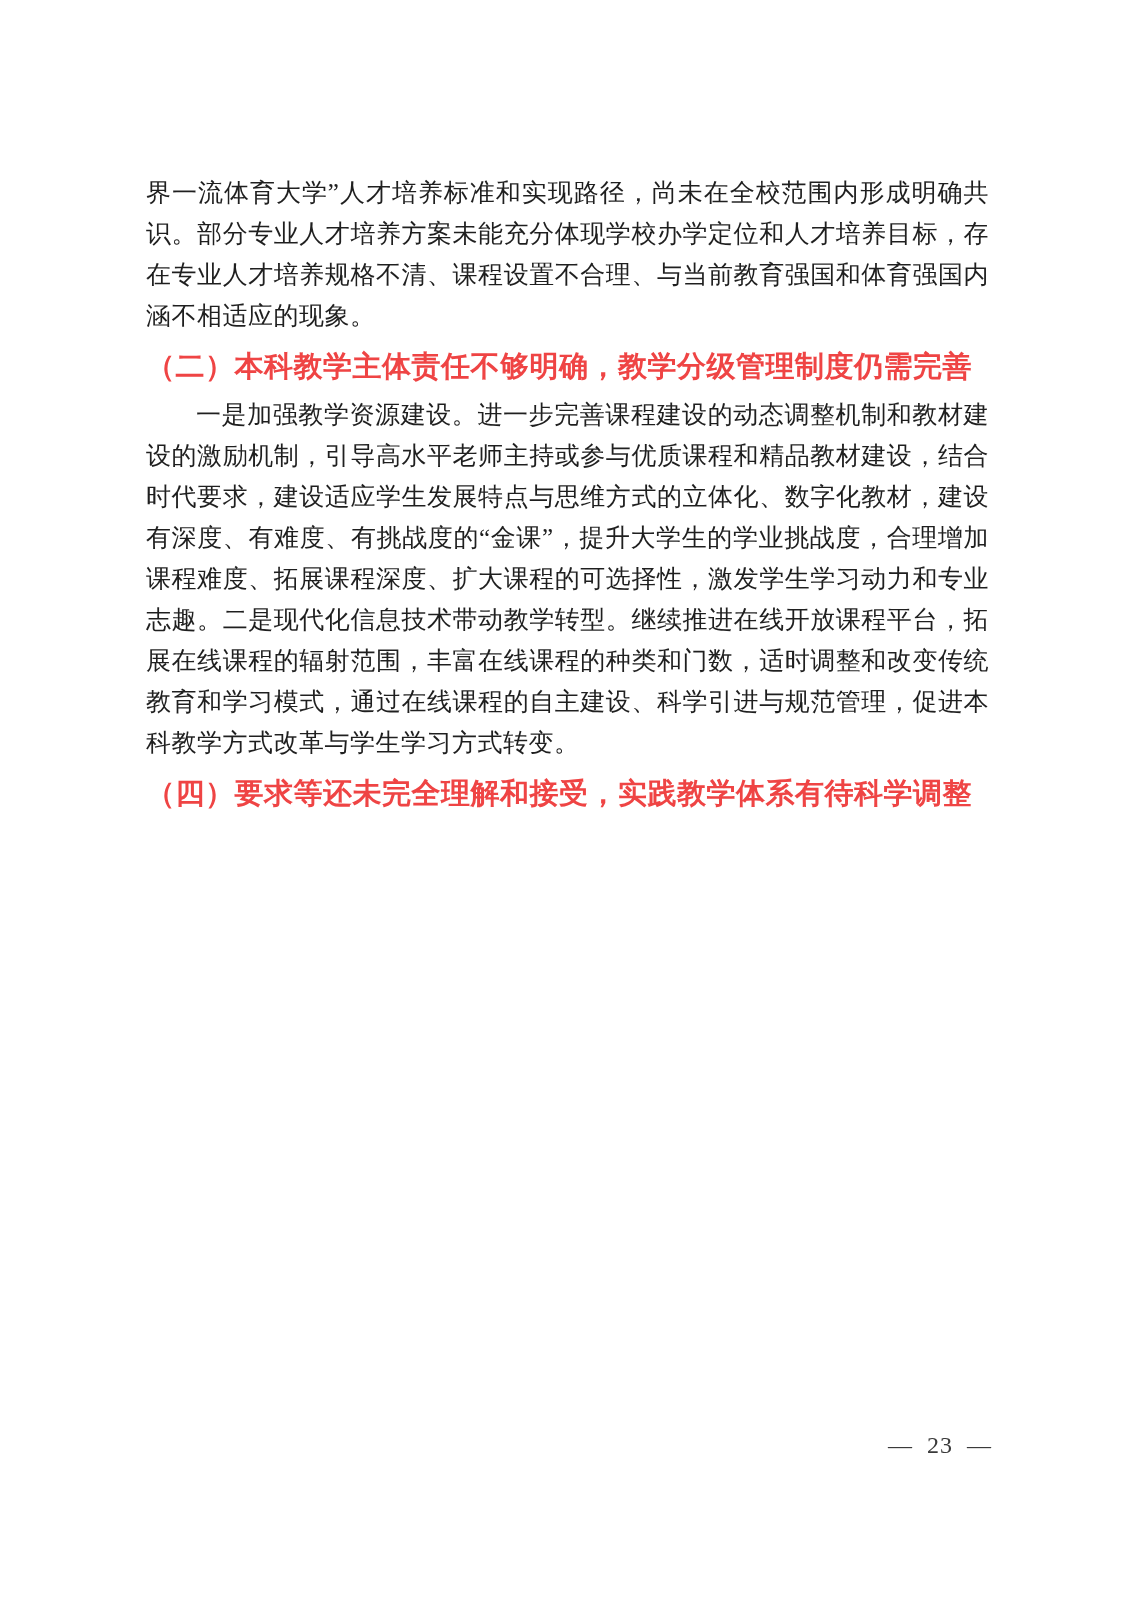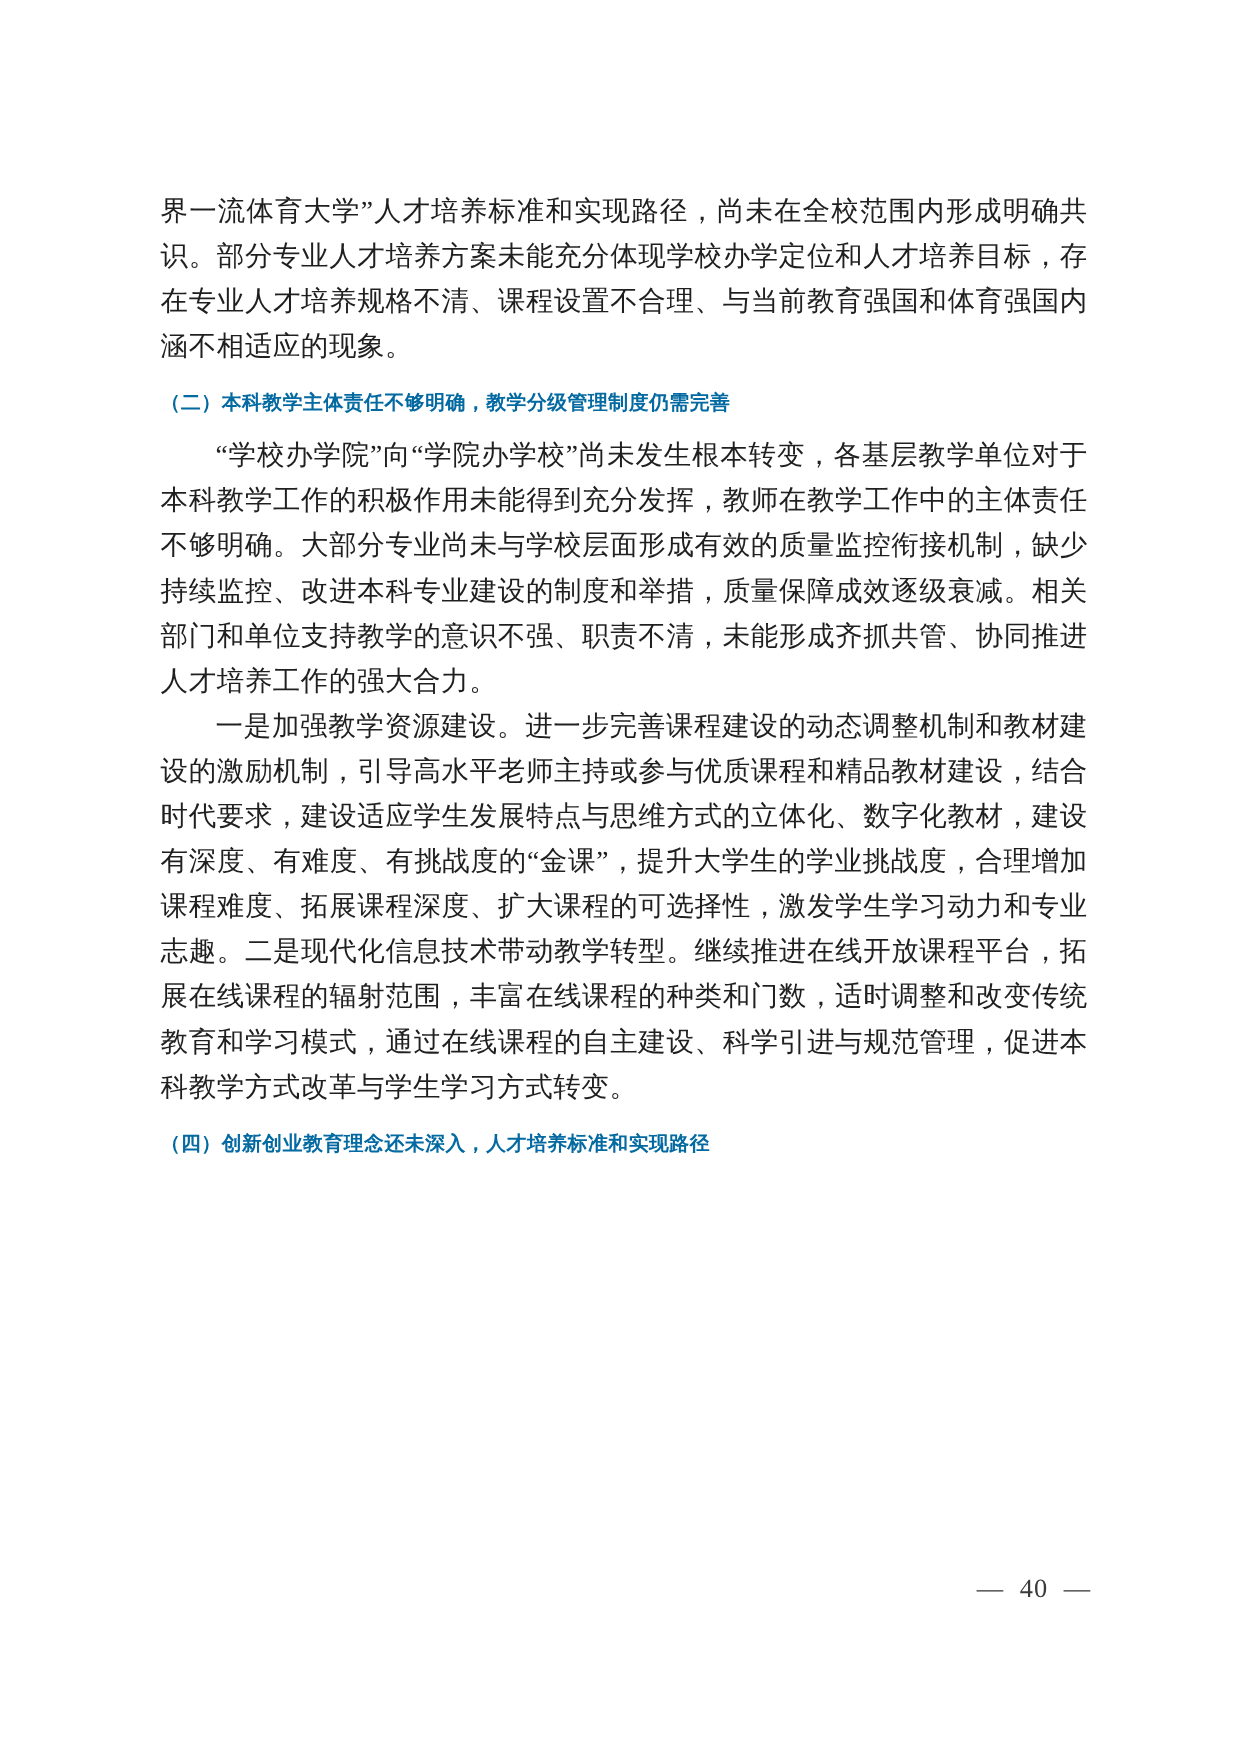--- a/index.html
+++ b/index.html
@@ -29,24 +29,24 @@
     text-justify: inter-ideograph;
     margin: 0;
     text-indent: 2em;
     letter-spacing: 0.5px;
   }
   .body-para.no-indent {
     text-indent: 0;
   }
   .section-heading {
     font-family: "Liberation Sans", sans-serif;
-    font-size: 18px;
+    font-size: 29px;
     font-weight: 700;
     line-height: 36px;
-    color: #0369a1;
+    color: #ef4444;
     margin: 12px 0 10px 0;
     letter-spacing: 0.5px;
   }
   .page-number {
     position: absolute;
     top: 1432px;
     right: 139px;
     font-size: 24px;
     color: #3a3a3a;
     font-family: "Liberation Serif", serif;
@@ -56,23 +56,22 @@
 </style>
 </head>
 <body>
 
 <div class="page">
   <div class="content">
     <p class="body-para no-indent">界一流体育大学”人才培养标准和实现路径，尚未在全校范围内形成明确共识。部分专业人才培养方案未能充分体现学校办学定位和人才培养目标，存在专业人才培养规格不清、课程设置不合理、与当前教育强国和体育强国内涵不相适应的现象。</p>
 
     <h2 class="section-heading">（二）本科教学主体责任不够明确，教学分级管理制度仍需完善</h2>
 
-    <p class="body-para">“学校办学院”向“学院办学校”尚未发生根本转变，各基层教学单位对于本科教学工作的积极作用未能得到充分发挥，教师在教学工作中的主体责任不够明确。大部分专业尚未与学校层面形成有效的质量监控衔接机制，缺少持续监控、改进本科专业建设的制度和举措，质量保障成效逐级衰减。相关部门和单位支持教学的意识不强、职责不清，未能形成齐抓共管、协同推进人才培养工作的强大合力。</p>
 
 
     <p class="body-para">一是加强教学资源建设。进一步完善课程建设的动态调整机制和教材建设的激励机制，引导高水平老师主持或参与优质课程和精品教材建设，结合时代要求，建设适应学生发展特点与思维方式的立体化、数字化教材，建设有深度、有难度、有挑战度的“金课”，提升大学生的学业挑战度，合理增加课程难度、拓展课程深度、扩大课程的可选择性，激发学生学习动力和专业志趣。二是现代化信息技术带动教学转型。继续推进在线开放课程平台，拓展在线课程的辐射范围，丰富在线课程的种类和门数，适时调整和改变传统教育和学习模式，通过在线课程的自主建设、科学引进与规范管理，促进本科教学方式改革与学生学习方式转变。</p>
 
-    <h2 class="section-heading">（四）创新创业教育理念还未深入，人才培养标准和实现路径</h2>
+    <h2 class="section-heading">（四）要求等还未完全理解和接受，实践教学体系有待科学调整</h2>
 
   </div>
 
-  <div class="page-number">— 40 —</div>
+  <div class="page-number">— 23 —</div>
 </div>
 
 </body></html>

